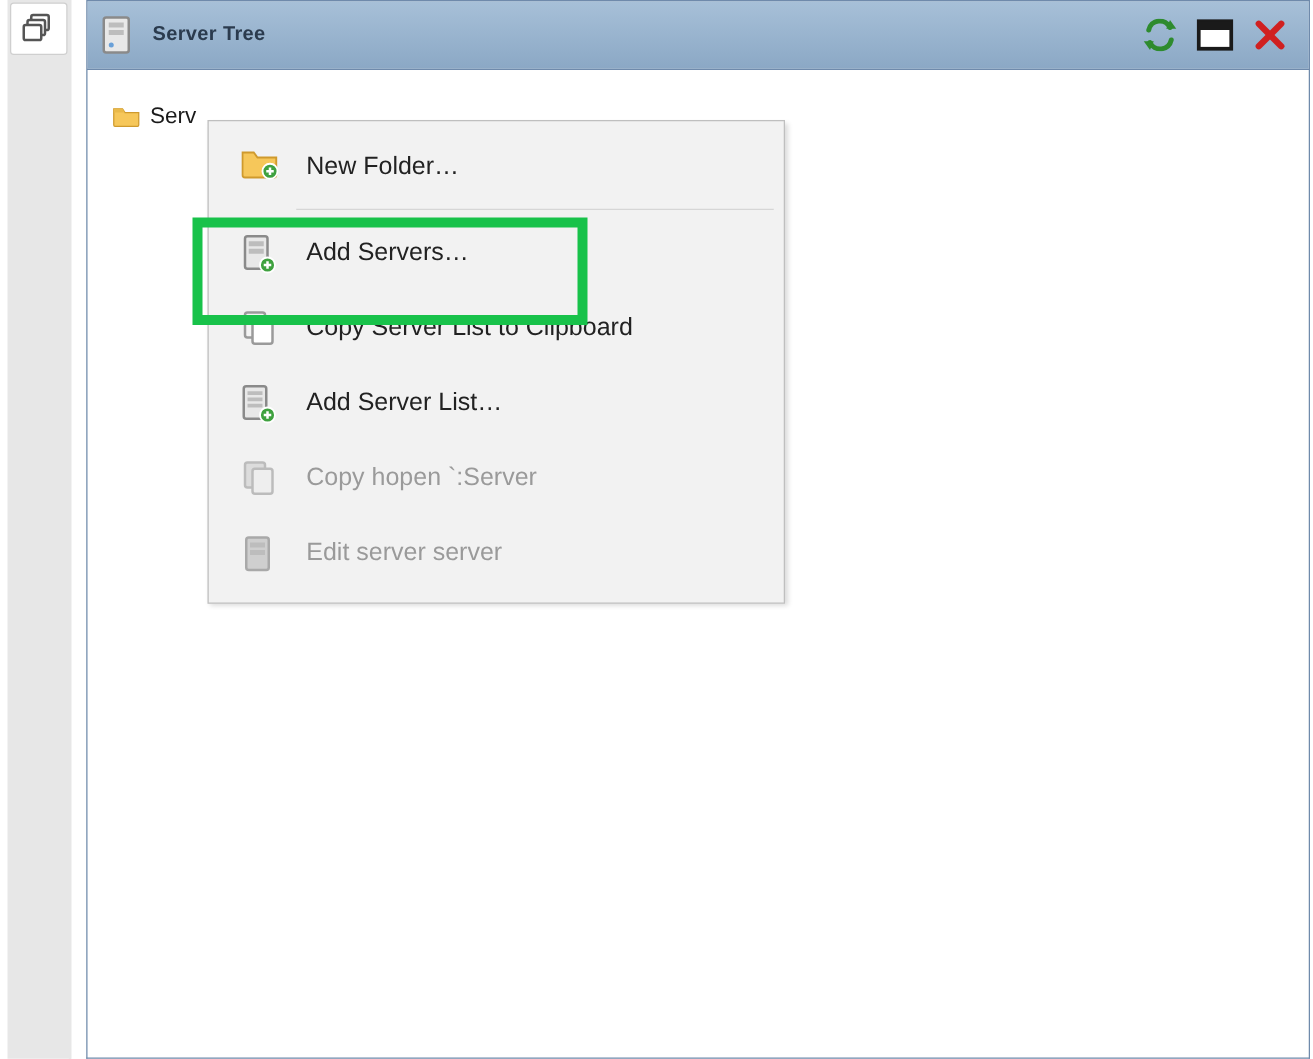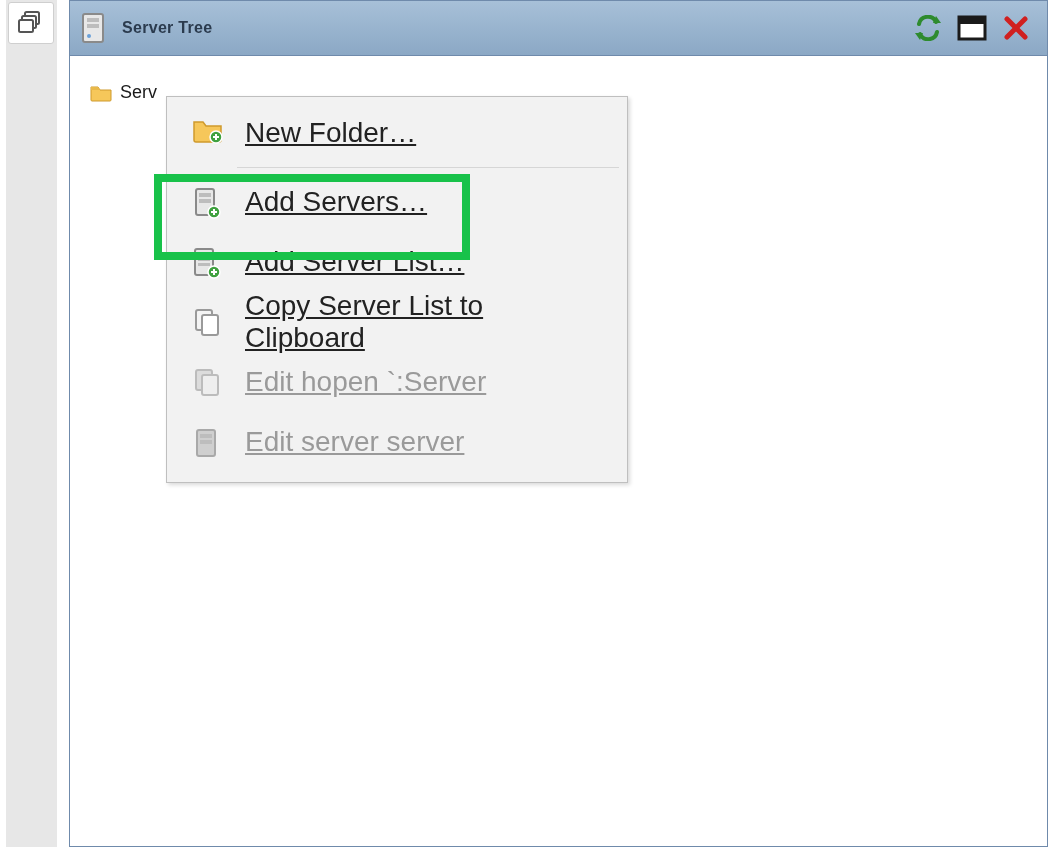--- a/index.html
+++ b/index.html
@@ -139,24 +139,23 @@
     box-shadow: 2px 2px 4px rgba(0,0,0,.15);
     box-sizing: border-box;
     padding: 6px 0 10px 0;
   }
   .menu-item {
     position: relative;
     height: 60px;
     display: flex;
     align-items: center;
     padding: 0 18px 0 78px;
-    font-size: 28px;
+    font-size: 20px;
     color: #222;
     cursor: pointer;
-    text-decoration: underline;
   }
   .menu-item.disabled {
     color: #9a9a9a;
     cursor: default;
   }
   .menu-item .mi-icon {
     position: absolute;
     left: 26px;
     top: 50%;
     transform: translateY(-50%);
@@ -279,52 +278,52 @@
             <circle cx="21" cy="25" r="6" fill="#3fa13f" stroke="#fff" stroke-width="1.5"></circle>
             <line x1="21" y1="22" x2="21" y2="28" stroke="#fff" stroke-width="2"></line>
             <line x1="18" y1="25" x2="24" y2="25" stroke="#fff" stroke-width="2"></line>
           </svg>
         </span>
         <span>Add Servers…</span>
       </div>
 
       <div class="menu-item">
         <span class="mi-icon">
+          <svg width="28" height="30" viewBox="0 0 28 30">
+            <rect x="3" y="3" width="16" height="20" rx="2" fill="#f4f4f4" stroke="#9a9a9a" stroke-width="2"></rect>
+            <rect x="9" y="8" width="16" height="20" rx="2" fill="#ffffff" stroke="#9a9a9a" stroke-width="2"></rect>
+          </svg>
+        </span>
+        <span>Copy Server List to Clipboard</span>
+      </div>
+
+      <div class="menu-item">
+        <span class="mi-icon">
           <svg width="28" height="32" viewBox="0 0 28 32">
             <rect x="2" y="2" width="18" height="26" rx="2" fill="#e8e8e8" stroke="#8a8a8a" stroke-width="2"></rect>
             <rect x="5" y="6" width="12" height="3" fill="#bdbdbd"></rect>
             <rect x="5" y="11" width="12" height="3" fill="#bdbdbd"></rect>
             <rect x="5" y="16" width="12" height="3" fill="#bdbdbd"></rect>
             <circle cx="21" cy="25" r="6" fill="#3fa13f" stroke="#fff" stroke-width="1.5"></circle>
             <line x1="21" y1="22" x2="21" y2="28" stroke="#fff" stroke-width="2"></line>
             <line x1="18" y1="25" x2="24" y2="25" stroke="#fff" stroke-width="2"></line>
           </svg>
         </span>
         <span>Add Server List…</span>
       </div>
 
-      <div class="menu-item">
-        <span class="mi-icon">
-          <svg width="28" height="30" viewBox="0 0 28 30">
-            <rect x="3" y="3" width="16" height="20" rx="2" fill="#f4f4f4" stroke="#9a9a9a" stroke-width="2"></rect>
-            <rect x="9" y="8" width="16" height="20" rx="2" fill="#ffffff" stroke="#9a9a9a" stroke-width="2"></rect>
-          </svg>
-        </span>
-        <span>Copy Server List to Clipboard</span>
-      </div>
-
 
       <div class="menu-item disabled">
         <span class="mi-icon">
           <svg width="28" height="30" viewBox="0 0 28 30">
             <rect x="3" y="3" width="16" height="20" rx="2" fill="#dcdcdc" stroke="#bcbcbc" stroke-width="2"></rect>
             <rect x="9" y="8" width="16" height="20" rx="2" fill="#eeeeee" stroke="#bcbcbc" stroke-width="2"></rect>
           </svg>
         </span>
-        <span>Edit hopen `:Server</span>
+        <span>Copy hopen `:Server</span>
       </div>
 
       <div class="menu-item disabled">
         <span class="mi-icon">
           <svg width="28" height="32" viewBox="0 0 28 32">
             <rect x="4" y="3" width="18" height="26" rx="2" fill="#cfcfcf" stroke="#a9a9a9" stroke-width="2"></rect>
             <rect x="7" y="7" width="12" height="4" fill="#bdbdbd"></rect>
             <rect x="7" y="13" width="12" height="4" fill="#bdbdbd"></rect>
           </svg>
         </span>

